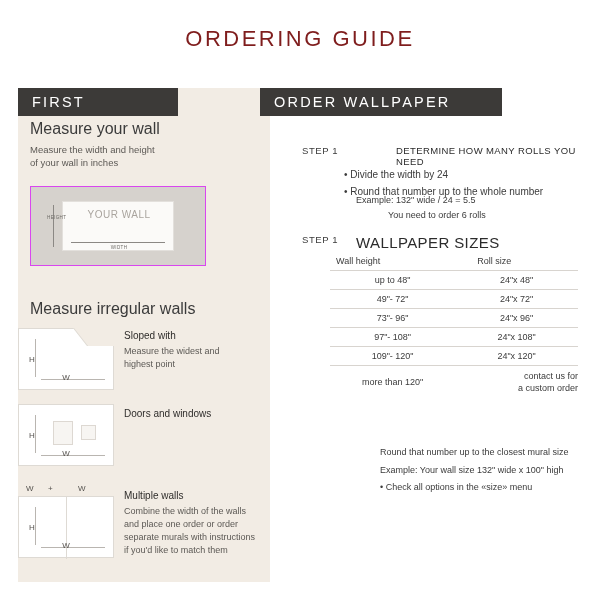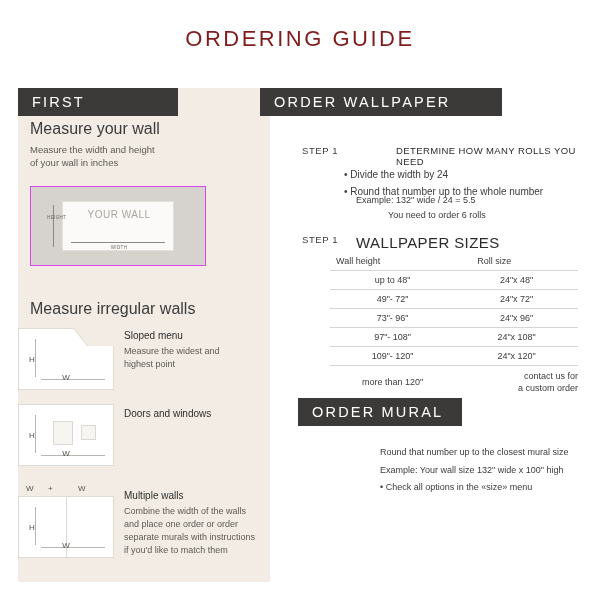--- a/index.html
+++ b/index.html
@@ -337,21 +337,21 @@
   </div>
 
   <div class="diagram d1">
     <div class="slope"></div>
     <div class="v-line"></div>
     <div class="h-line"></div>
     <div class="lbl-h">H</div>
     <div class="lbl-w">W</div>
   </div>
   <div class="note n1">
-    <div class="note-t">Sloped menu</div>
+    <div class="note-t">Sloped with</div>
     <div class="note-b" style="white-space:pre-line;">Measure the widest and
 highest point</div>
   </div>
 
   <div class="diagram d2">
     <div class="win win-a"></div>
     <div class="win win-b"></div>
     <div class="v-line"></div>
     <div class="h-line"></div>
     <div class="lbl-h">H</div>
@@ -430,23 +430,20 @@
         <td>24"x 120"</td>
       </tr>
       <tr class="last">
         <td>more than 120"</td>
         <td class="multi" style="white-space:pre-line;">contact us for
 a custom order</td>
       </tr>
     </tbody>
   </table>
 
-  <div class="band band-mural">
-    <span>ORDER MURAL</span>
-  </div>
 
   <div class="mural-text">
     <div>Round that number up to the closest mural size</div>
     <div>Example: Your wall size 132" wide x 100" high</div>
     <div>• Check all options in the «size» menu</div>
   </div>
 
 </div>
 
 </body></html>

